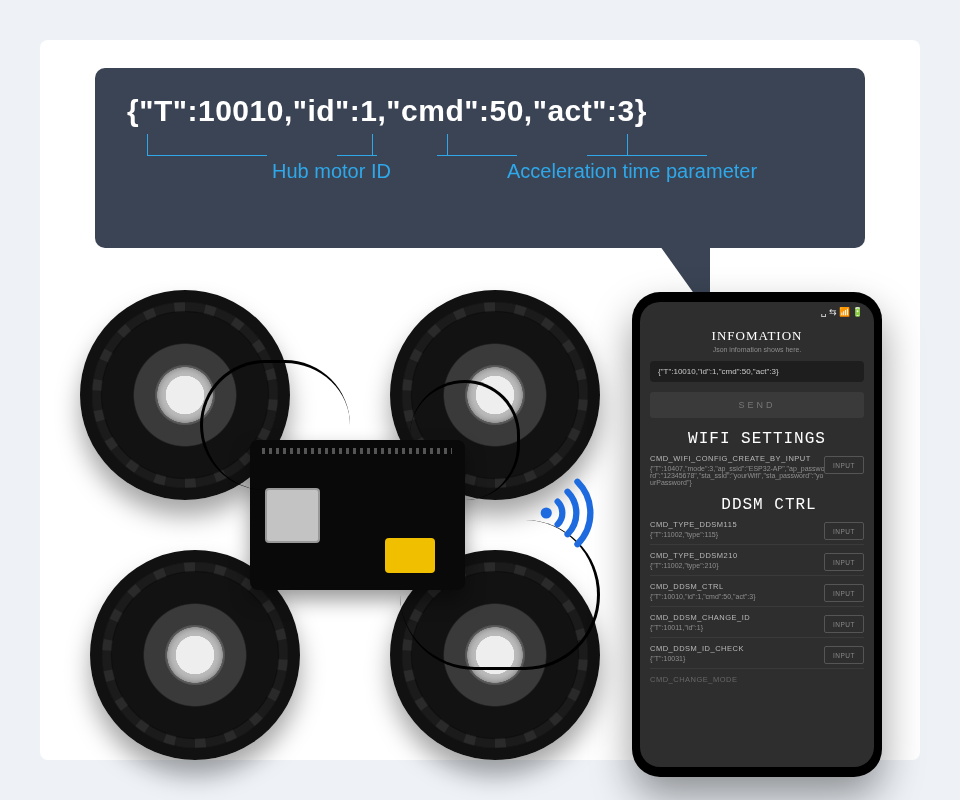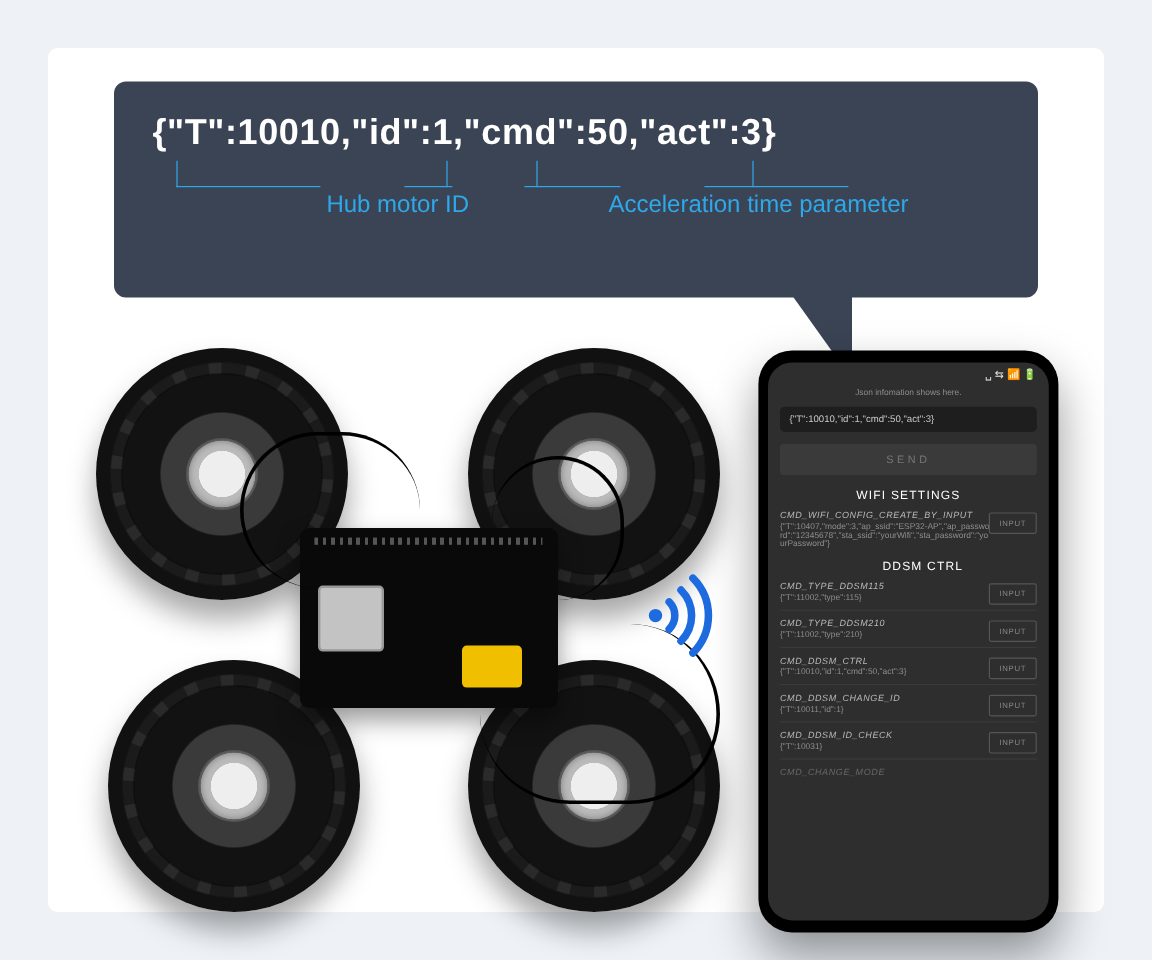--- a/index.html
+++ b/index.html
@@ -222,35 +222,34 @@
     border-radius: 3px;
     color: #777;
     font-size: 9px;
     letter-spacing: 3px;
     display: flex;
     align-items: center;
     justify-content: center;
   }
   .wifi-title {
     text-align: center;
-    font-family: Liberation Sans, sans-serif;
+    font-family: Liberation Mono, monospace;
     color: #fff;
-    font-size: 10px;
+    font-size: 16px;
     margin-top: 12px;
     letter-spacing: 1px;
   }
   .cmd-block {
     margin: 6px 10px 0 10px;
     position: relative;
   }
   .cmd-block .cname {
     color: #b9b9b9;
     font-size: 7.5px;
     letter-spacing: .5px;
-    font-style: italic;
   }
   .cmd-block .cjson {
     color: #8e8e8e;
     font-size: 7px;
     margin-top: 2px;
     word-break: break-all;
     max-width: 175px;
   }
   .cmd-block .inp {
     position: absolute;
@@ -327,20 +326,21 @@
   </div>
 </div>
 <div class="bubble-tail"></div>
 
 <div class="phone">
   <div class="screen">
     <div class="statusbar">
       <span>␣ ⇆ 📶 🔋</span>
     </div>
 
+    <div class="sec-title">INFOMATION</div>
     <div class="sec-sub">Json infomation shows here.</div>
 
     <div class="json-box">
       <span>{"T":10010,"id":1,"cmd":50,"act":3}</span>
     </div>
 
     <div class="send-btn">
       <span>SEND</span>
     </div>
 

